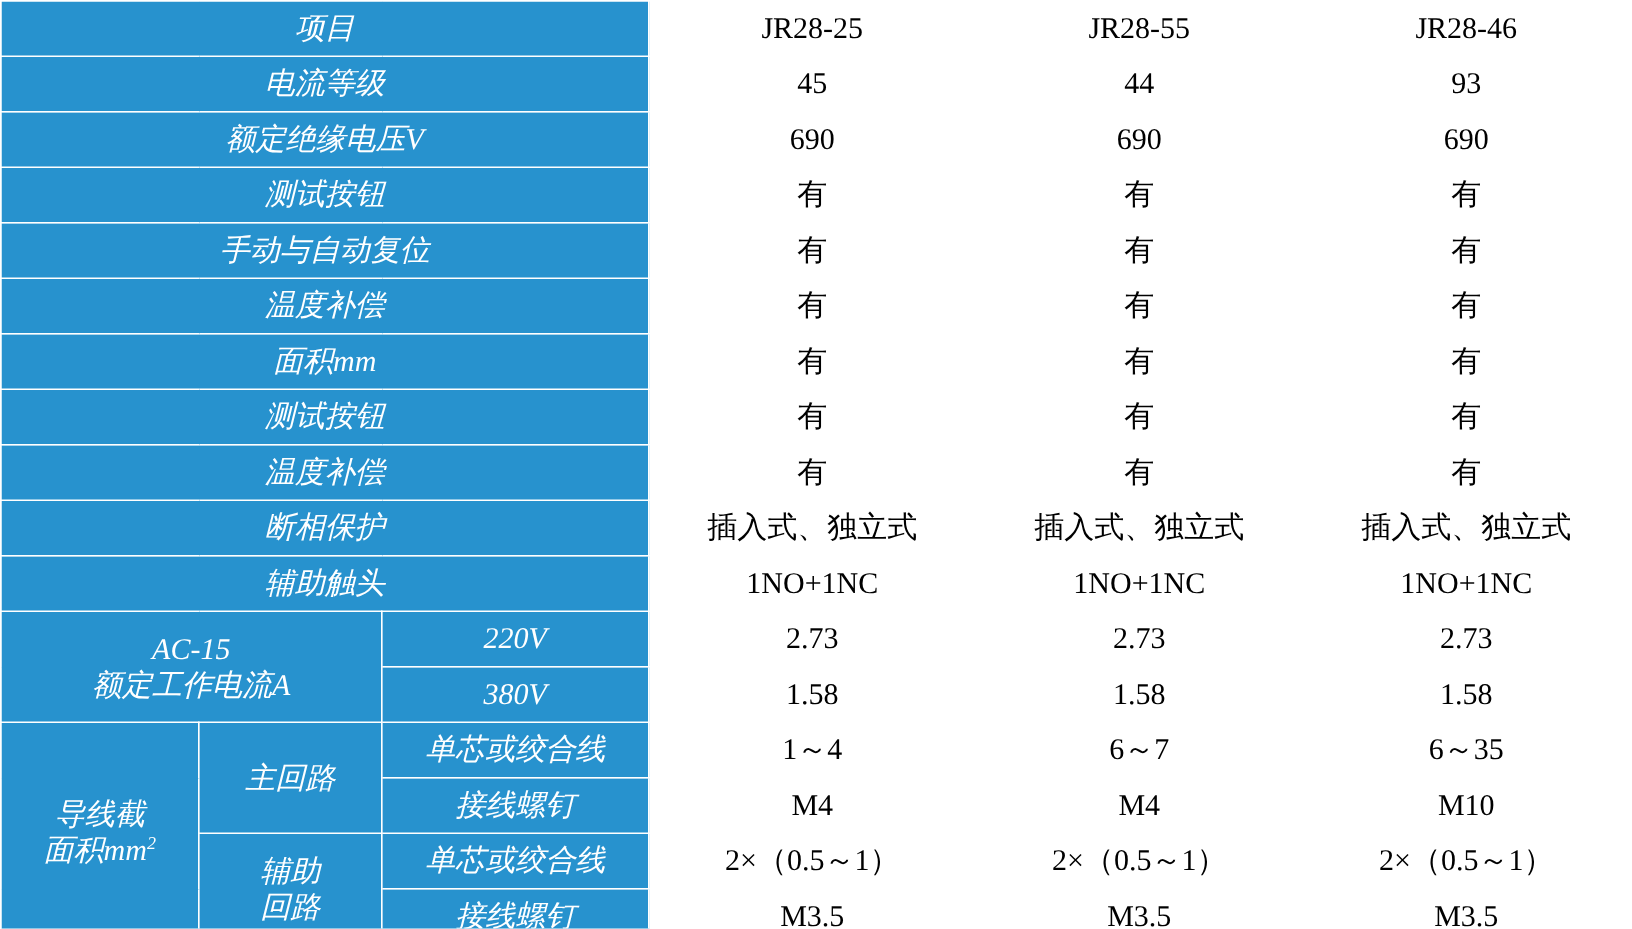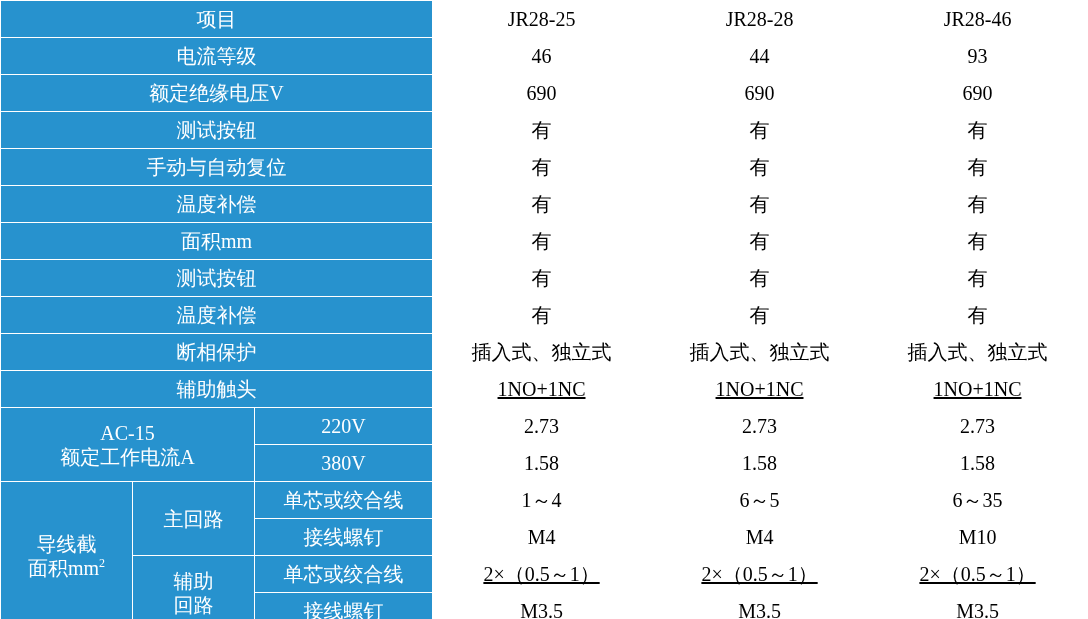--- a/index.html
+++ b/index.html
@@ -27,33 +27,33 @@
     line-height: 1.2;
     padding: 0;
     height: 37px;
     box-sizing: border-box;
   }
   
   .lbl {
     background: #2792ce;
     color: #ffffff;
     border: 1px solid #ffffff;
+    font-style: italic;
   }
   
   .val {
     background: #ffffff;
     color: #000000;
     border: 1px solid #2792ce;
   }
   .val-wide {
     font-size: 19px;
   }
   .sub {
     font-size: 19px;
-    text-decoration: underline;
   }
   .two-line {
     line-height: 1.35;
   }
   sup {
     font-size: 12px;
     vertical-align: super;
   }
 </style>
 </head>
@@ -66,27 +66,27 @@
     <col style="width:178px">
     <col style="width:218px">
     <col style="width:218px">
     <col style="width:218px">
   </colgroup>
   <tbody>
 
     <tr>
       <td class="lbl" colspan="3">项目</td>
       <td class="val">JR28-25</td>
-      <td class="val">JR28-28</td>
+      <td class="val">JR28-55</td>
       <td class="val">JR28-46</td>
     </tr>
 
     <tr>
       <td class="lbl" colspan="3">电流等级</td>
-      <td class="val">46</td>
+      <td class="val">45</td>
       <td class="val">44</td>
       <td class="val">93</td>
     </tr>
     <tr>
       <td class="lbl" colspan="3">额定绝缘电压V</td>
       <td class="val">690</td>
       <td class="val">690</td>
       <td class="val">690</td>
     </tr>
     <tr>
@@ -156,21 +156,21 @@
     </tr>
 
     <tr>
       <td class="lbl two-line" rowspan="4">
         <div>导线截</div>
         <div><span>面积mm</span><sup>2</sup></div>
       </td>
       <td class="lbl" rowspan="2">主回路</td>
       <td class="lbl">单芯或绞合线</td>
       <td class="val">1～4</td>
-      <td class="val">6～5</td>
+      <td class="val">6～7</td>
       <td class="val">6～35</td>
     </tr>
     <tr>
       <td class="lbl">接线螺钉</td>
       <td class="val">M4</td>
       <td class="val">M4</td>
       <td class="val">M10</td>
     </tr>
     <tr>
       <td class="lbl two-line" rowspan="2">

